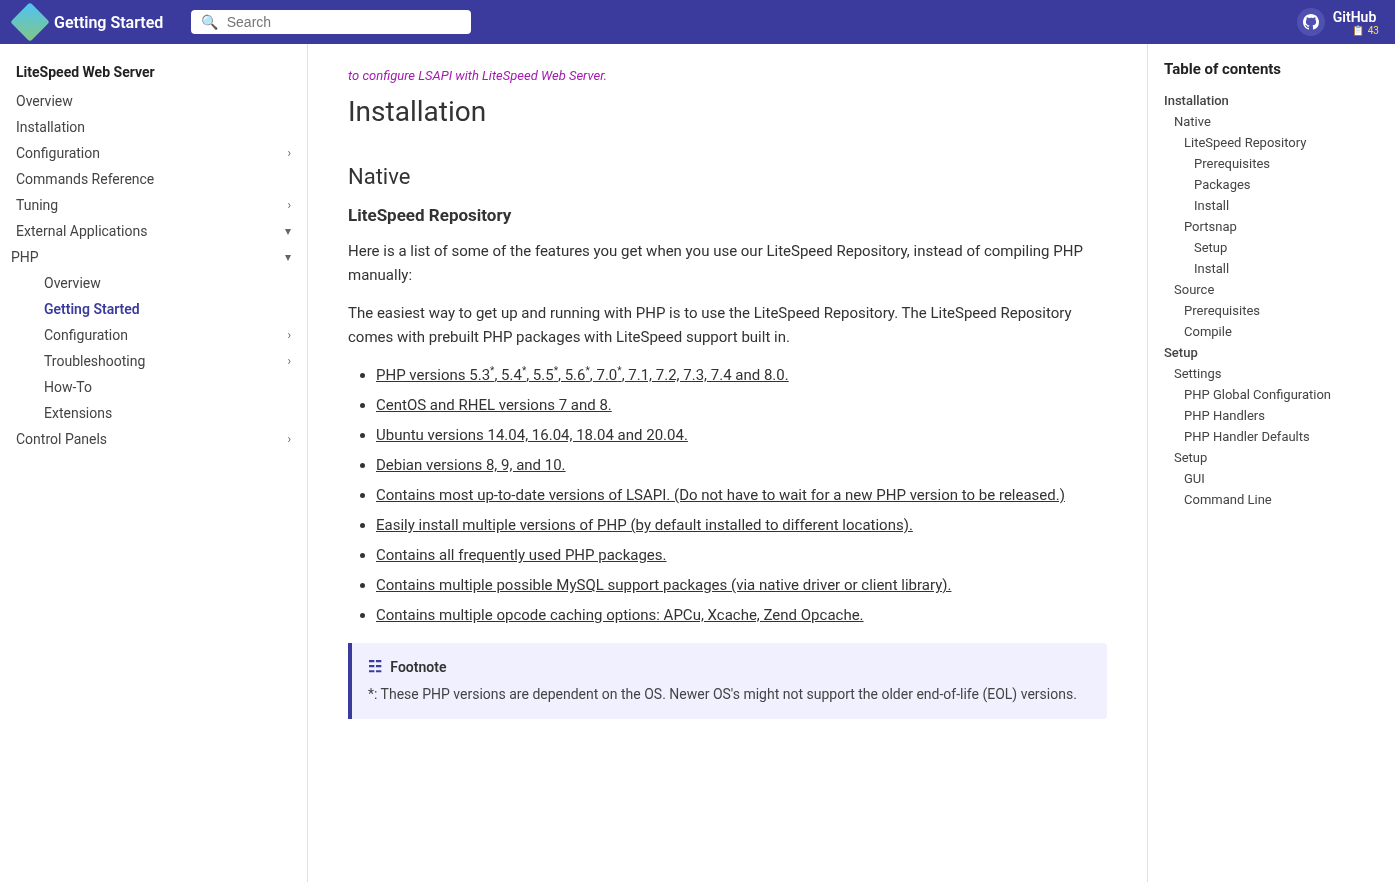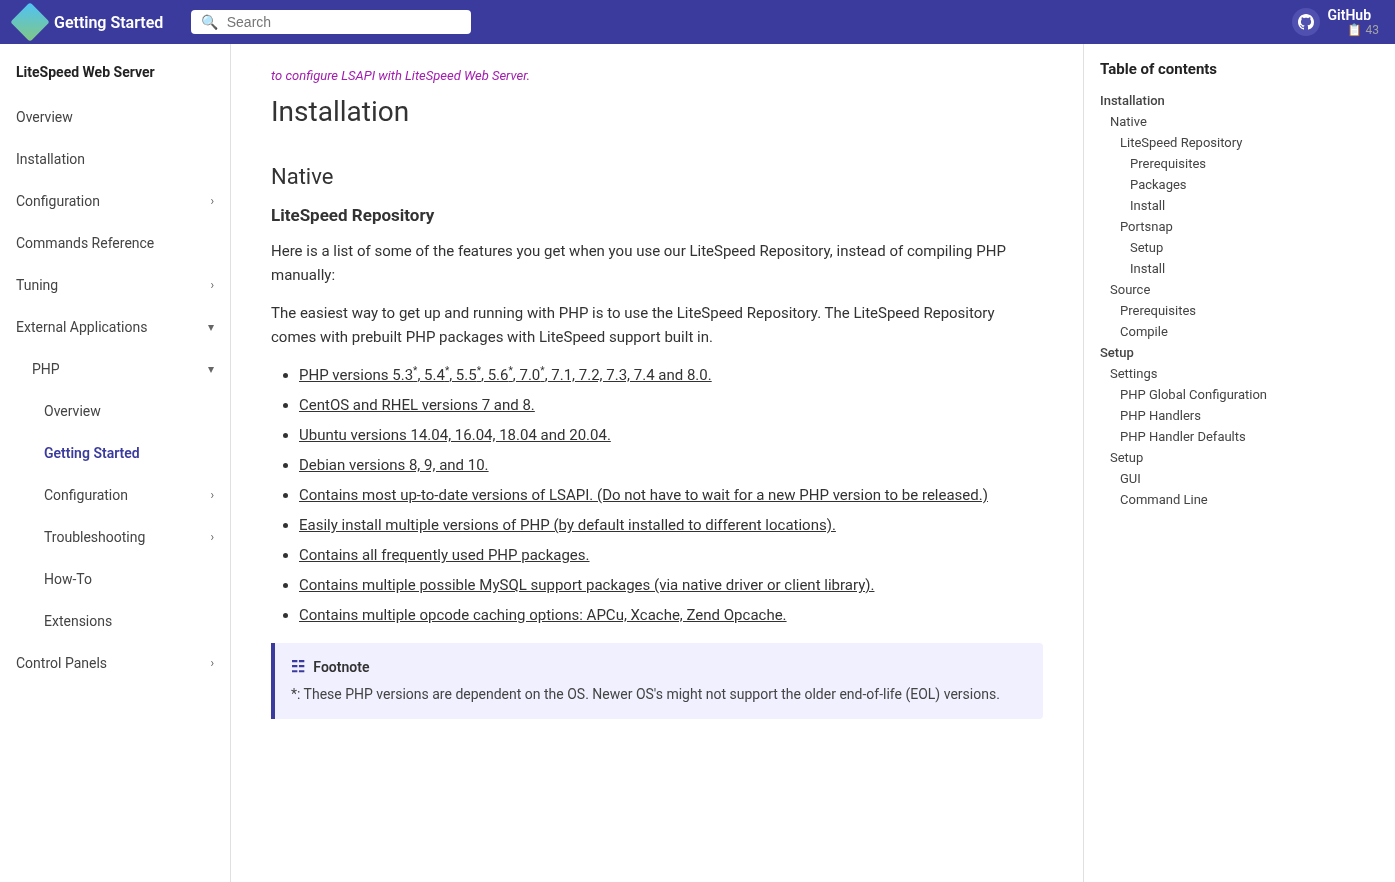--- a/index.html
+++ b/index.html
@@ -63,57 +63,56 @@
       height: 28px;
       background: #5050b0;
       border-radius: 50%;
       display: flex;
       align-items: center;
       justify-content: center;
       color: white;
       font-size: 16px;
     }
     .github-text { font-weight: 600; font-size: 14px; }
-    .github-count { font-size: 12px; color: #a3a3a3; margin-left: 20px; }
+    .github-count { font-size: 10px; color: #fde047; margin-left: 20px; }
 
     
     #layout {
       display: flex;
       flex: 1;
       overflow: hidden;
     }
 
     
     #sidebar {
-      width: 231px;
+      width: 308px;
       flex-shrink: 0;
       background: #fff;
       border-right: 1px solid #e0e0e0;
       overflow-y: auto;
       padding: 16px 0;
     }
     .sidebar-section-title {
       font-weight: 700;
       font-size: 14px;
       padding: 4px 16px 8px;
       color: #222;
     }
     .sidebar-item {
       display: flex;
       align-items: center;
       justify-content: space-between;
       padding: 5px 16px;
       color: #444;
       cursor: pointer;
       font-size: 14px;
-      margin-top: 16px;
     }
     .sidebar-item.active { color: #3b3b9e; font-weight: 600; }
     .sidebar-item .chevron { color: #666; font-size: 12px; }
-    .sidebar-item.indent1 { padding-left: 32px; }
+    .sidebar-item.indent1 { padding-left: 11px; }
     .sidebar-item.indent2 { padding-left: 44px; }
 
     
     #main {
       flex: 1;
       overflow-y: auto;
       padding: 24px 40px;
       background: #fff;
     }
     .page-section-title {
@@ -178,21 +177,21 @@
     }
     .scroll-hint {
       font-size: 13px;
       color: #a21caf;
       margin-bottom: 12px;
       font-style: italic;
     }
 
     
     #toc {
-      width: 312px;
+      width: 248px;
       flex-shrink: 0;
       padding: 16px 16px;
       overflow-y: auto;
       border-left: 1px solid #e0e0e0;
       background: #fff;
     }
     .toc-title {
       font-weight: 700;
       font-size: 15px;
       color: #222;

